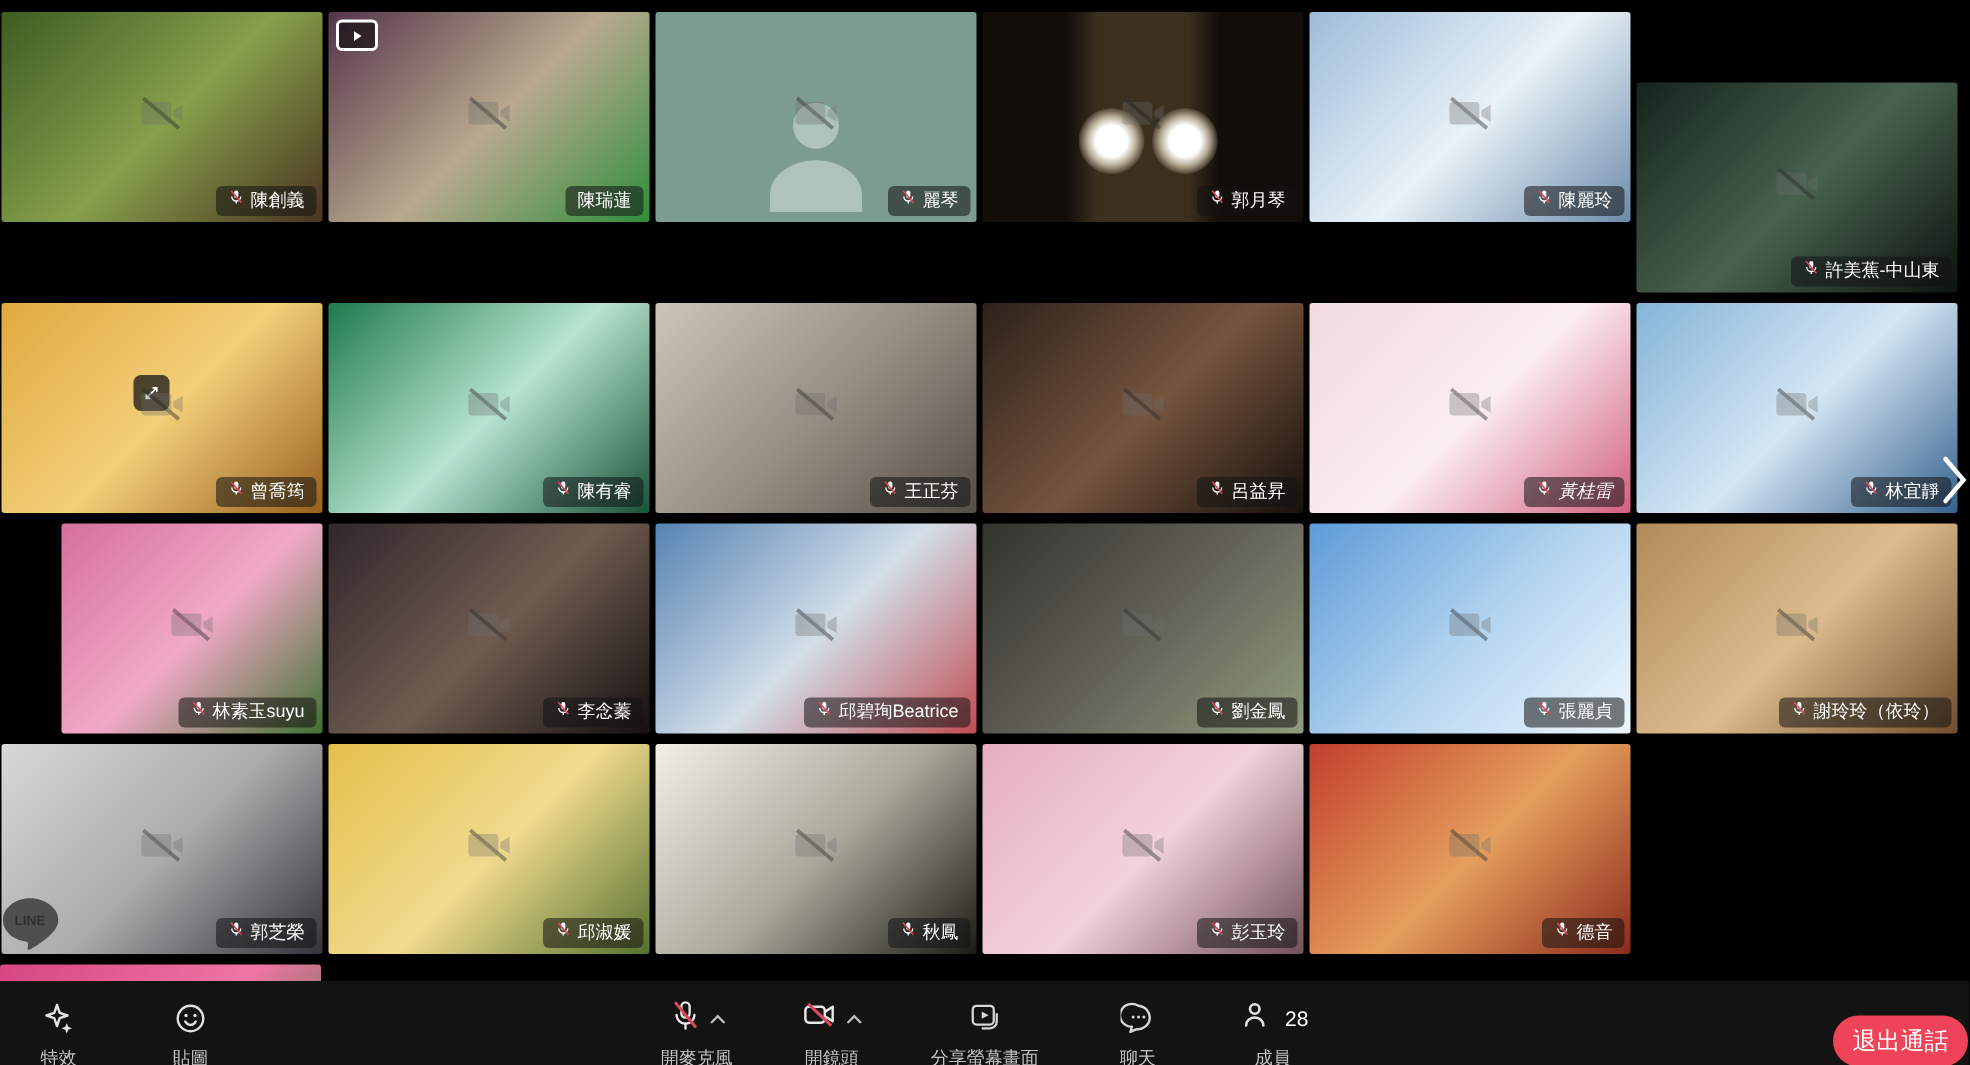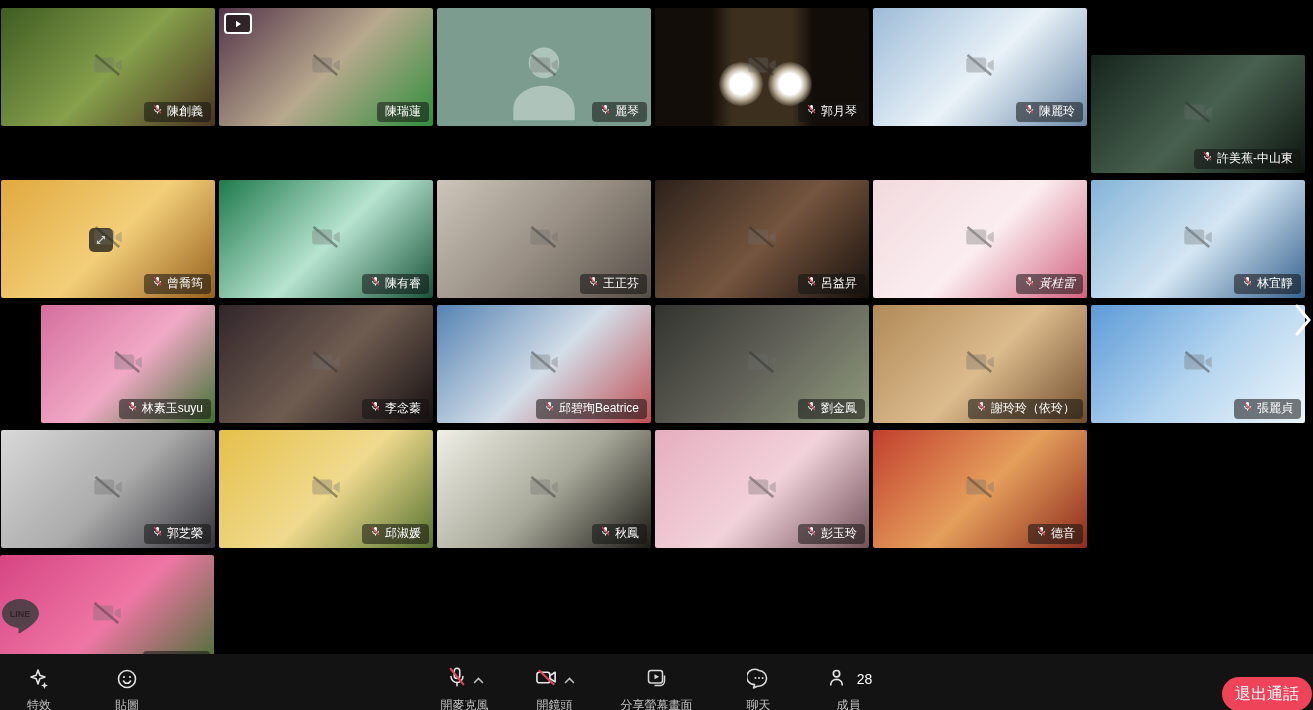--- a/index.html
+++ b/index.html
@@ -4,21 +4,21 @@
 <style>
   html,body{margin:0;padding:0;}
   body{
     width:1313px;height:710px;overflow:hidden;position:relative;
     background:#000;
     font-family:"Liberation Sans","DejaVu Sans",sans-serif;
   }
   
   .grid{display:grid;grid-template-columns:repeat(6,214px);column-gap:4px;row-gap:7px;padding:8px 0 0 1px;}
   .grid-bottom{display:flex;justify-content:flex-start;margin-top:7px;}
-  .tile{position:relative;height:118px;overflow:hidden;border-radius:2px;background:#222;}
+  .tile{position:relative;height:140px;overflow:hidden;border-radius:2px;background:#222;}
   .grid-bottom .tile{width:214px;height:120px;}
   .cam-off{position:absolute;left:50%;top:50%;transform:translate(-50%,-50%);opacity:.55;pointer-events:none;}
   .name-tag{
     position:absolute;right:4px;bottom:4px;max-width:96%;
     display:flex;align-items:center;gap:4px;
     background:rgba(18,18,18,.55);border-radius:4px;padding:2px 8px 3px;
     color:#fff;font-size:12px;line-height:15px;white-space:nowrap;
   }
   .play-badge{
     position:absolute;left:5px;top:5px;width:24px;height:17px;
@@ -429,63 +429,63 @@
           <path d="M5.5 11a6.5 6.5 0 0 0 13 0" stroke="#fff" stroke-width="2" fill="none"></path>
           <path d="M12 17.5V21" stroke="#fff" stroke-width="2"></path>
           <line x1="4.5" y1="2.5" x2="19.5" y2="20" stroke="#e0465a" stroke-width="2.4"></line>
         </svg>
       </span>
       <span class="pname">劉金鳳</span>
     </div>
   </div>
 
 
+  <div class="tile" style="background: linear-gradient(135deg, rgb(93, 155, 216) 0%, rgb(179, 212, 239) 52%, rgb(238, 246, 252) 100%);">
+    <div class="cam-off">
+      <svg viewBox="0 0 24 24" width="30" height="30">
+        <g fill="rgba(110,110,110,.62)">
+          <path d="M3 6h12a2 2 0 0 1 2 2v8a2 2 0 0 1-2 2H3a2 2 0 0 1-2-2V8a2 2 0 0 1 2-2z"></path>
+          <path d="M18 10.5l5-3v9l-5-3z"></path>
+        </g>
+        <line x1="2" y1="4" x2="21" y2="20" stroke="rgba(45,45,45,.8)" stroke-width="2"></line>
+      </svg>
+    </div>
+    <div class="name-tag">
+      <span class="mic-muted">
+        <svg viewBox="0 0 24 24" width="11" height="11">
+          <rect x="9" y="2" width="6" height="11" rx="3" fill="#fff"></rect>
+          <path d="M5.5 11a6.5 6.5 0 0 0 13 0" stroke="#fff" stroke-width="2" fill="none"></path>
+          <path d="M12 17.5V21" stroke="#fff" stroke-width="2"></path>
+          <line x1="4.5" y1="2.5" x2="19.5" y2="20" stroke="#e0465a" stroke-width="2.4"></line>
+        </svg>
+      </span>
+      <span class="pname">張麗貞</span>
+    </div>
+  </div>
+
   <div class="tile" style="background: linear-gradient(135deg, rgb(177, 138, 88) 0%, rgb(220, 187, 141) 52%, rgb(111, 77, 44) 100%);">
     <div class="cam-off">
       <svg viewBox="0 0 24 24" width="30" height="30">
         <g fill="rgba(110,110,110,.62)">
           <path d="M3 6h12a2 2 0 0 1 2 2v8a2 2 0 0 1-2 2H3a2 2 0 0 1-2-2V8a2 2 0 0 1 2-2z"></path>
           <path d="M18 10.5l5-3v9l-5-3z"></path>
         </g>
         <line x1="2" y1="4" x2="21" y2="20" stroke="rgba(45,45,45,.8)" stroke-width="2"></line>
       </svg>
     </div>
     <div class="name-tag">
       <span class="mic-muted">
         <svg viewBox="0 0 24 24" width="11" height="11">
           <rect x="9" y="2" width="6" height="11" rx="3" fill="#fff"></rect>
           <path d="M5.5 11a6.5 6.5 0 0 0 13 0" stroke="#fff" stroke-width="2" fill="none"></path>
           <path d="M12 17.5V21" stroke="#fff" stroke-width="2"></path>
           <line x1="4.5" y1="2.5" x2="19.5" y2="20" stroke="#e0465a" stroke-width="2.4"></line>
         </svg>
       </span>
       <span class="pname">謝玲玲（依玲）</span>
-    </div>
-  </div>
-
-  <div class="tile" style="background: linear-gradient(135deg, rgb(93, 155, 216) 0%, rgb(179, 212, 239) 52%, rgb(238, 246, 252) 100%);">
-    <div class="cam-off">
-      <svg viewBox="0 0 24 24" width="30" height="30">
-        <g fill="rgba(110,110,110,.62)">
-          <path d="M3 6h12a2 2 0 0 1 2 2v8a2 2 0 0 1-2 2H3a2 2 0 0 1-2-2V8a2 2 0 0 1 2-2z"></path>
-          <path d="M18 10.5l5-3v9l-5-3z"></path>
-        </g>
-        <line x1="2" y1="4" x2="21" y2="20" stroke="rgba(45,45,45,.8)" stroke-width="2"></line>
-      </svg>
-    </div>
-    <div class="name-tag">
-      <span class="mic-muted">
-        <svg viewBox="0 0 24 24" width="11" height="11">
-          <rect x="9" y="2" width="6" height="11" rx="3" fill="#fff"></rect>
-          <path d="M5.5 11a6.5 6.5 0 0 0 13 0" stroke="#fff" stroke-width="2" fill="none"></path>
-          <path d="M12 17.5V21" stroke="#fff" stroke-width="2"></path>
-          <line x1="4.5" y1="2.5" x2="19.5" y2="20" stroke="#e0465a" stroke-width="2.4"></line>
-        </svg>
-      </span>
-      <span class="pname">張麗貞</span>
     </div>
   </div>
 
   <div class="tile" style="background: linear-gradient(135deg, rgb(216, 216, 216) 0%, rgb(171, 171, 171) 52%, rgb(51, 51, 58) 100%);">
     <div class="cam-off">
       <svg viewBox="0 0 24 24" width="30" height="30">
         <g fill="rgba(110,110,110,.62)">
           <path d="M3 6h12a2 2 0 0 1 2 2v8a2 2 0 0 1-2 2H3a2 2 0 0 1-2-2V8a2 2 0 0 1 2-2z"></path>
           <path d="M18 10.5l5-3v9l-5-3z"></path>
         </g>

